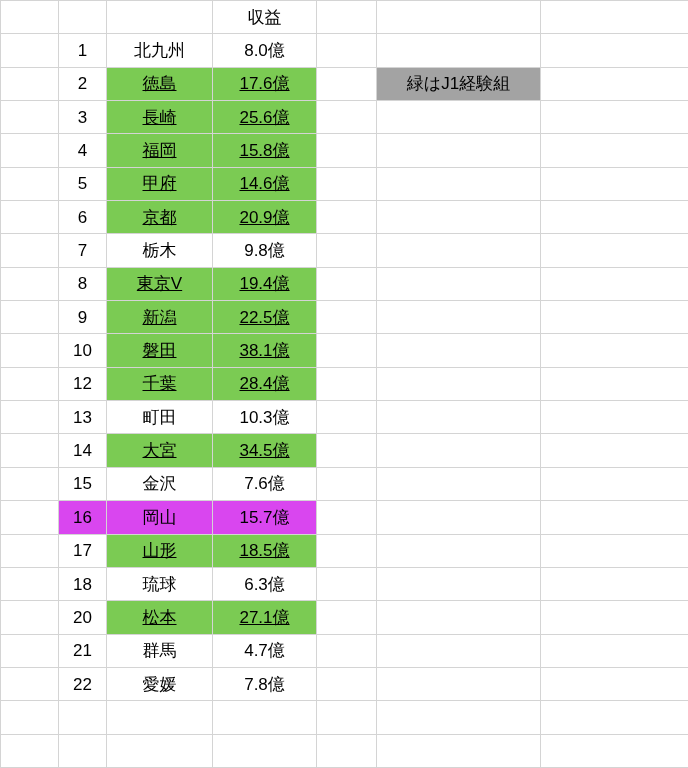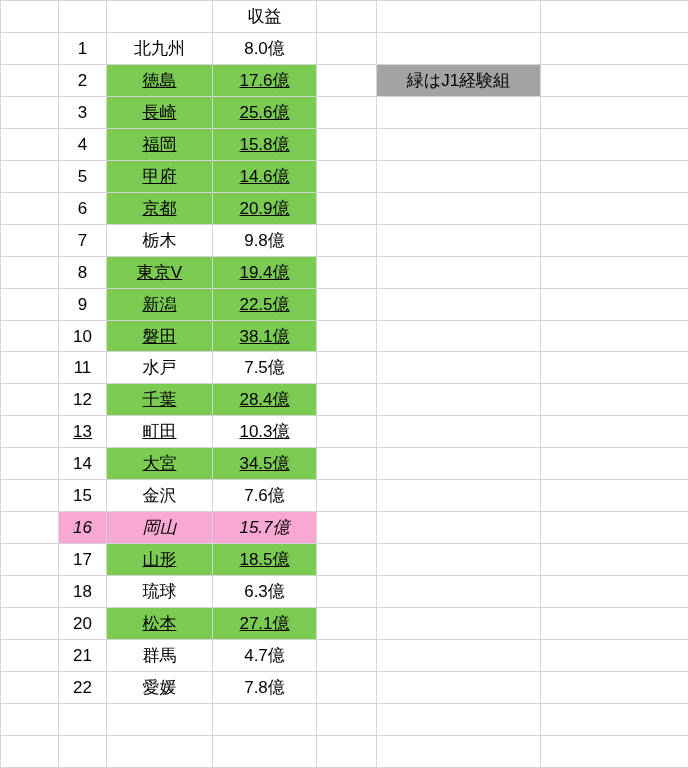--- a/index.html
+++ b/index.html
@@ -47,22 +47,21 @@
 
   
   td.tbl {
     border: 1px solid #000000;
   }
   td.green {
     background: #7bcb53;
     text-decoration: underline;
   }
   td.yellow {
-    background: #f9a8d4;
-    font-style: italic;
+    background: #d946ef;
   }
   td.note {
     background: #a3a3a3;
     border: 1px solid #000000;
     font-size: 17px;
     text-align: left;
     padding-left: 3px;
   }
   td.hdr {
     border: 1px solid #000000;
@@ -176,39 +175,30 @@
         </tr>
         <tr style="height: 30px; padding-left: 32px;">
           <td></td>
           <td class="tbl">10</td>
           <td class="tbl green">磐田</td>
           <td class="tbl green">38.1億</td>
           <td></td>
           <td></td>
           <td></td>
         </tr>
-        <tr style="height: 30px;">
-          <td></td>
-          <td class="tbl">11</td>
-          <td class="tbl">水戸</td>
-          <td class="tbl">7.5億</td>
-          <td></td>
-          <td></td>
-          <td></td>
-        </tr>
         <tr style="height: 30px; padding-left: 12px;">
           <td></td>
           <td class="tbl">12</td>
           <td class="tbl green">千葉</td>
           <td class="tbl green">28.4億</td>
           <td></td>
           <td></td>
           <td></td>
         </tr>
-        <tr style="height: 30px; text-decoration: underline;">
+        <tr style="height: 30px;">
           <td></td>
           <td class="tbl">13</td>
           <td class="tbl">町田</td>
           <td class="tbl">10.3億</td>
           <td></td>
           <td></td>
           <td></td>
         </tr>
         <tr style="height: 30px;">
           <td></td>

